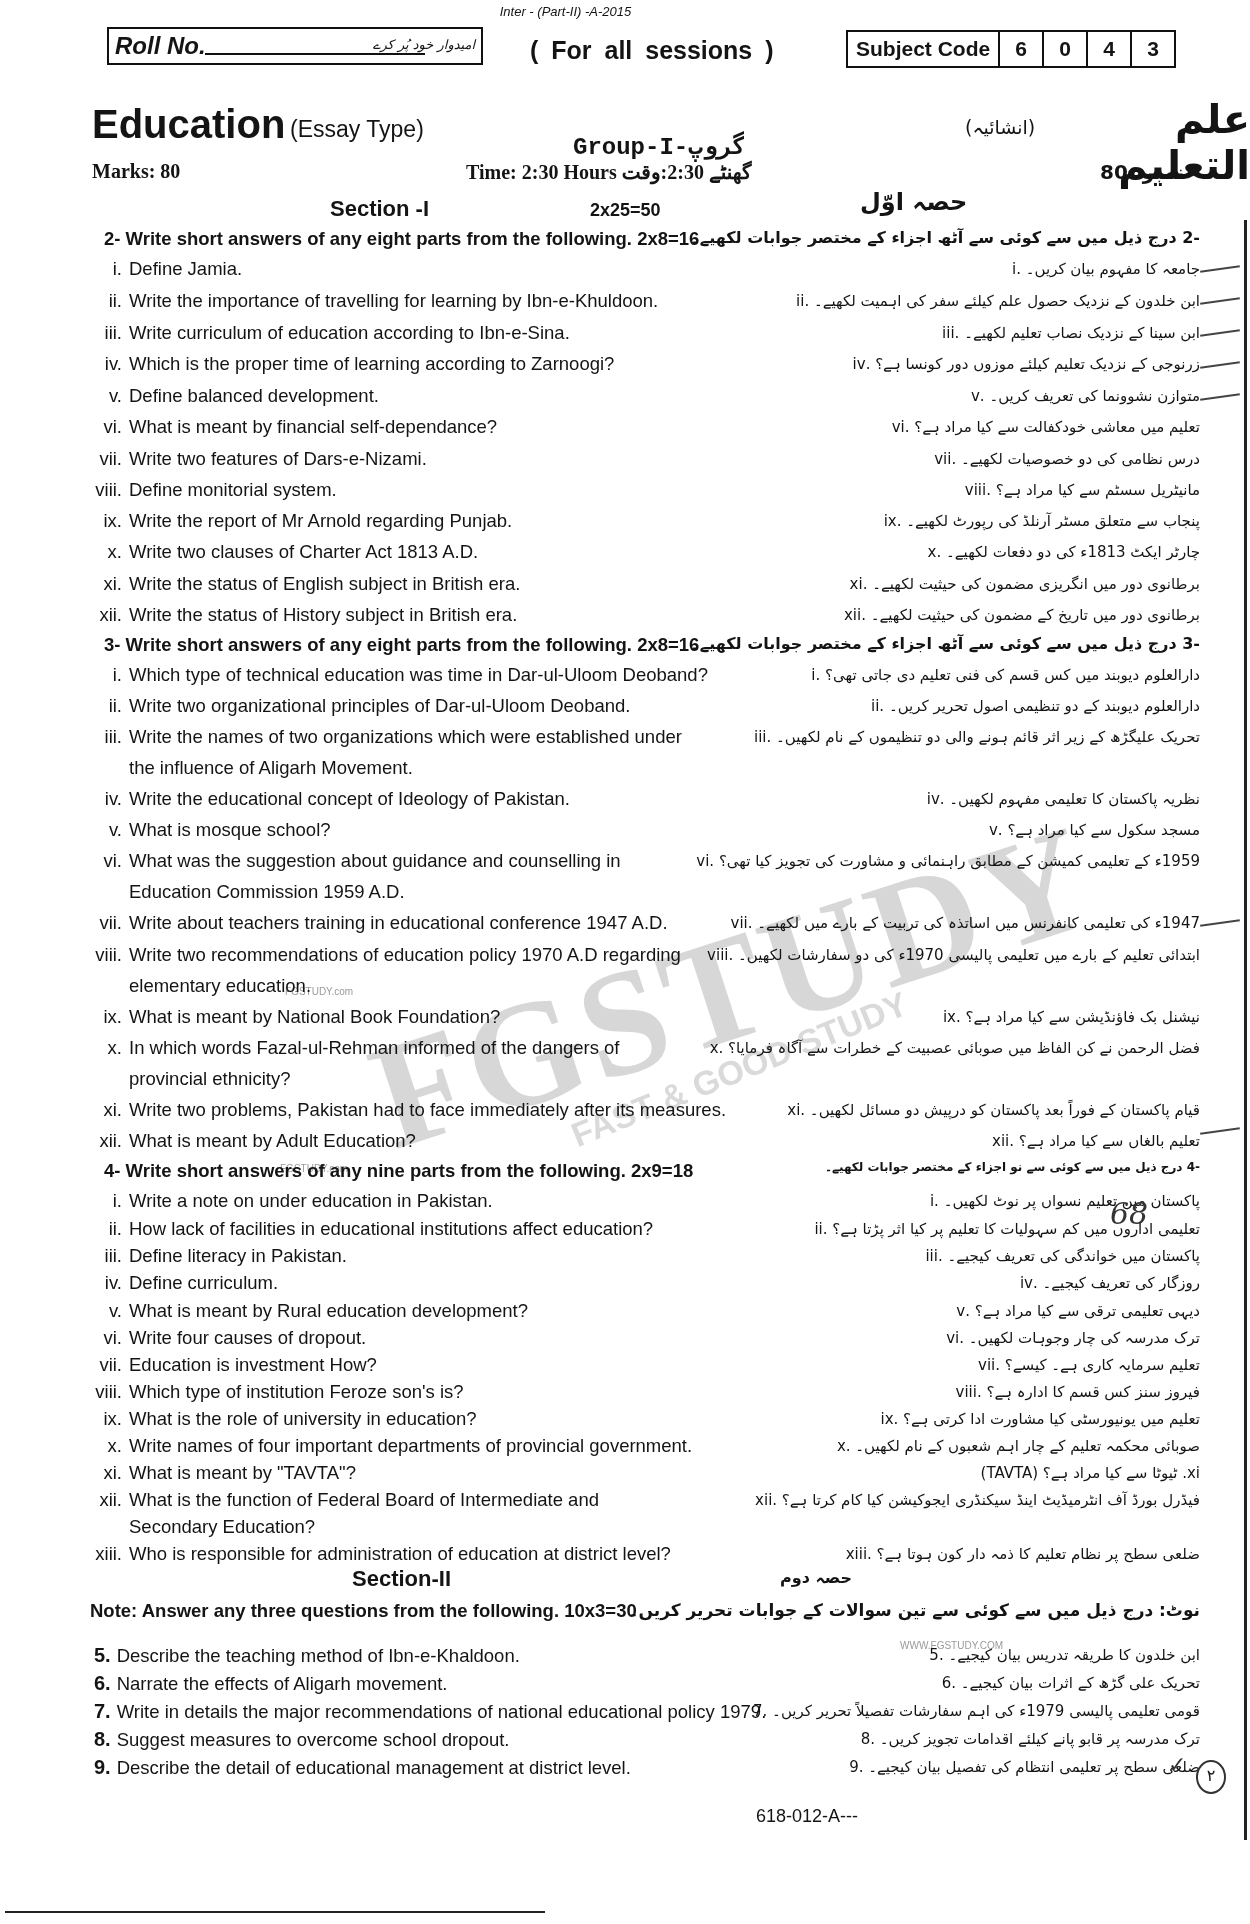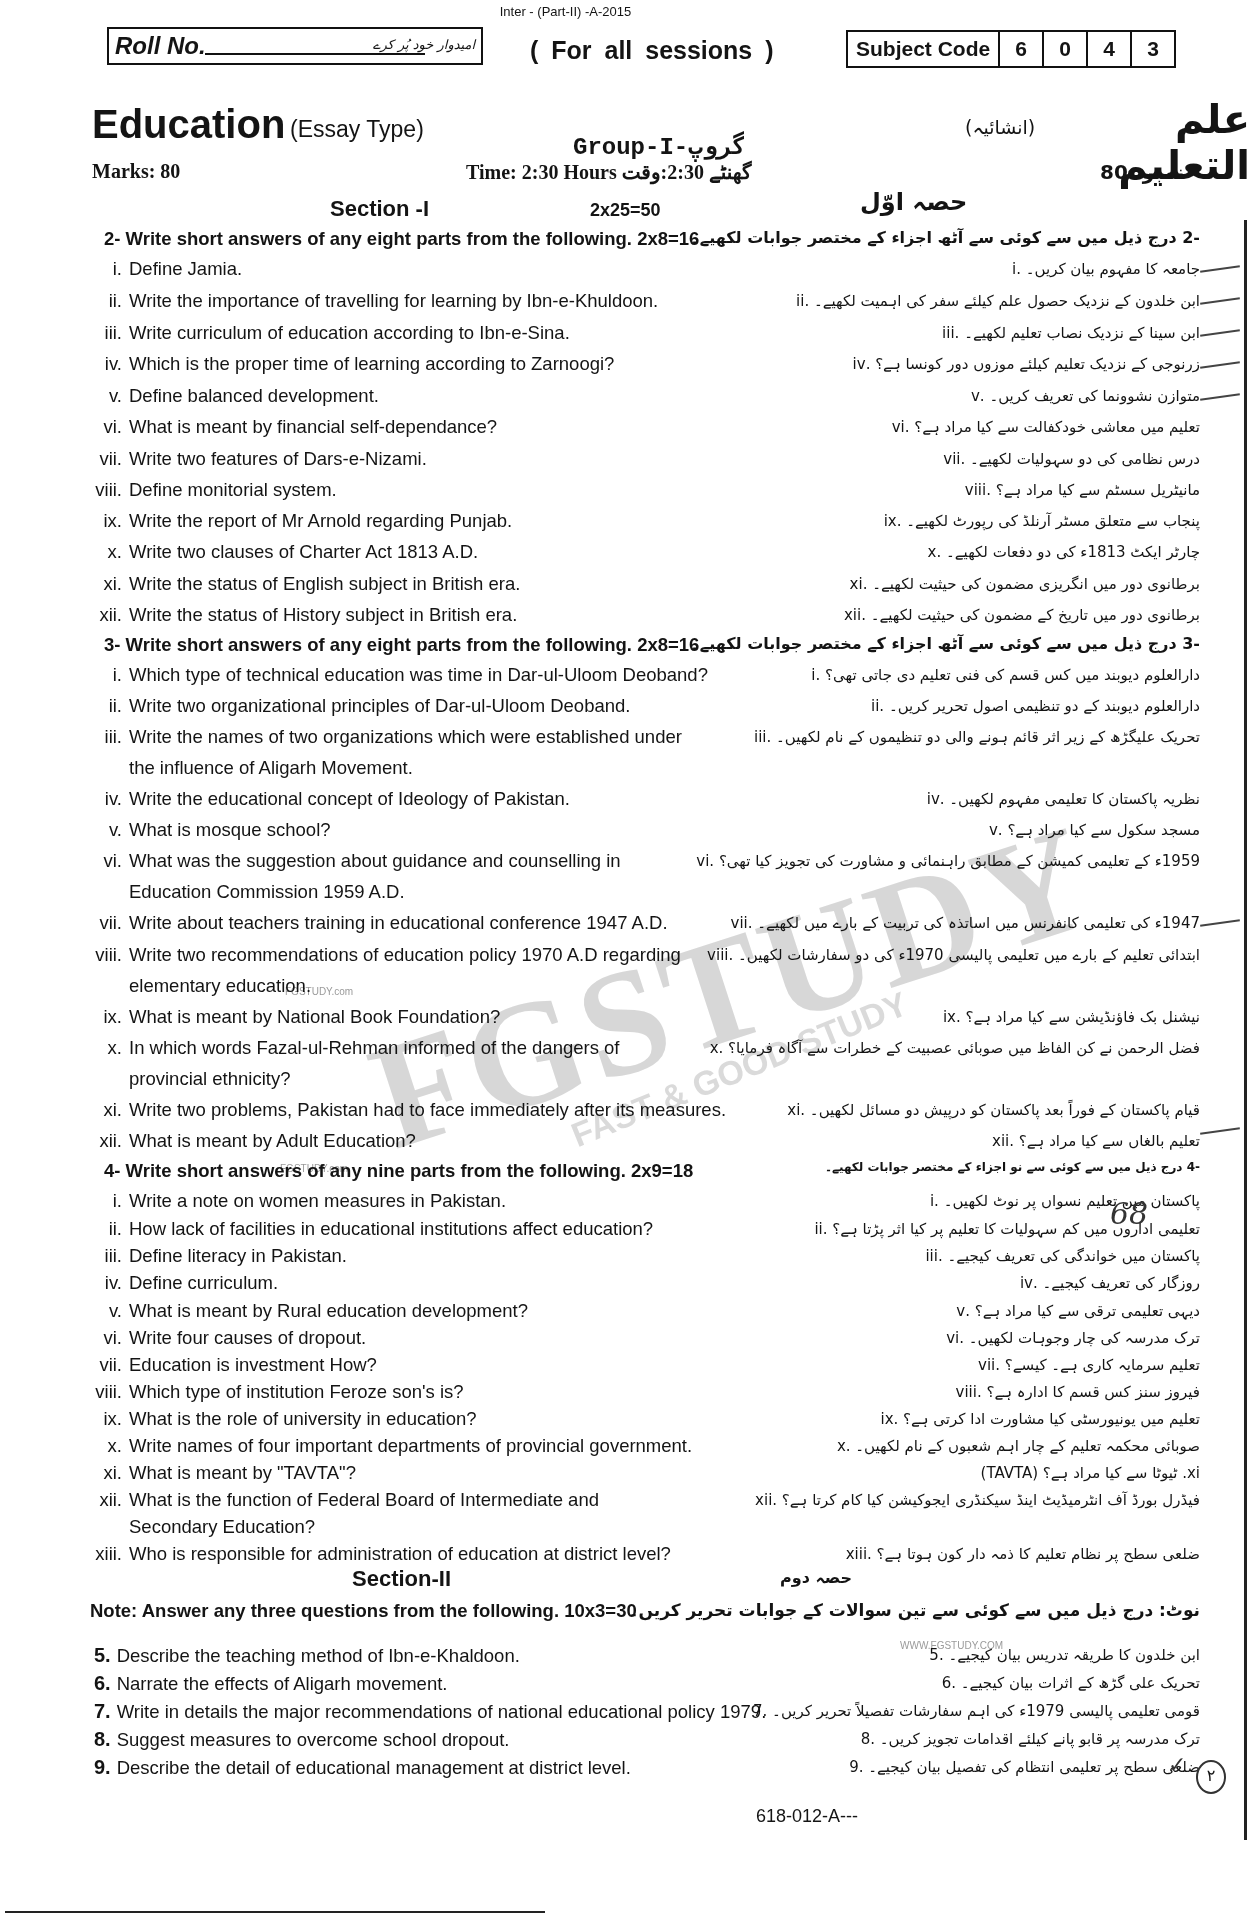--- a/index.html
+++ b/index.html
@@ -7,21 +7,21 @@
   .abs { position: absolute; }
   .serif { font-family: "Liberation Serif", serif; }
   .urdu { font-family: "DejaVu Sans", sans-serif; direction: rtl; unicode-bidi: plaintext; }
 
   
   .roll-box { left: 107px; top: 27px; width: 376px; height: 38px; border: 2px solid #111; box-sizing: border-box; }
   .roll-label { left: 6px; top: 3px; font-size: 24px; font-weight: bold; font-style: italic; }
   .roll-line { left: 96px; top: 24px; width: 220px; border-bottom: 2px solid #111; }
   .roll-urdu { right: 6px; top: 8px; font-size: 13px; font-style: italic; }
 
-  .inter-note { left: 0; width: 1011px; top: 4px; text-align: center; font-size: 13px; padding-left: 120px; box-sizing: border-box; }
+  .inter-note { left: 0; width: 1011px; top: 4px; text-align: center; font-size: 13px; font-style: italic; padding-left: 120px; box-sizing: border-box; }
   .sessions { left: 530px; top: 36px; font-size: 25px; font-weight: bold; word-spacing: 6px; }
 
   .code-table { left: 846px; top: 30px; border-collapse: collapse; }
   .code-table td { border: 2px solid #111; height: 34px; font-size: 21px; font-weight: bold; text-align: center; padding: 0 8px; }
   .code-table td.digit { width: 26px; }
 
   .subject { left: 92px; top: 102px; font-size: 40px; font-weight: bold; }
   .essay { left: 290px; top: 116px; font-size: 23px; }
   .group { left: 573px; top: 132px; font-size: 24px; font-weight: bold; font-family: Liberation Mono, monospace; }
   .urdu-title { left: 1050px; top: 96px; font-size: 40px; font-weight: bold; }
@@ -126,21 +126,21 @@
   <div class="abs part" style="left:88px;top:604px;"><span class="roman">xii.</span><span>Write the status of History subject in British era.</span></div>
 </div>
 
 <div>
   <div class="abs urdu-line urdu" style="top:260px;">جامعہ کا مفہوم بیان کریں۔ .i</div>
   <div class="abs urdu-line urdu" style="top:292px;">ابن خلدون کے نزدیک حصول علم کیلئے سفر کی اہمیت لکھیے۔ .ii</div>
   <div class="abs urdu-line urdu" style="top:324px;">ابن سینا کے نزدیک نصاب تعلیم لکھیے۔ .iii</div>
   <div class="abs urdu-line urdu" style="top:355px;">زرنوجی کے نزدیک تعلیم کیلئے موزوں دور کونسا ہے؟ .iv</div>
   <div class="abs urdu-line urdu" style="top:387px;">متوازن نشوونما کی تعریف کریں۔ .v</div>
   <div class="abs urdu-line urdu" style="top:418px;">تعلیم میں معاشی خودکفالت سے کیا مراد ہے؟ .vi</div>
-  <div class="abs urdu-line urdu" style="top:450px;">درس نظامی کی دو سہولیات لکھیے۔ .vii</div>
+  <div class="abs urdu-line urdu" style="top:450px;">درس نظامی کی دو خصوصیات لکھیے۔ .vii</div>
   <div class="abs urdu-line urdu" style="top:481px;">مانیٹریل سسٹم سے کیا مراد ہے؟ .viii</div>
   <div class="abs urdu-line urdu" style="top:512px;">پنجاب سے متعلق مسٹر آرنلڈ کی رپورٹ لکھیے۔ .ix</div>
   <div class="abs urdu-line urdu" style="top:543px;">چارٹر ایکٹ 1813ء کی دو دفعات لکھیے۔ .x</div>
   <div class="abs urdu-line urdu" style="top:575px;">برطانوی دور میں انگریزی مضمون کی حیثیت لکھیے۔ .xi</div>
   <div class="abs urdu-line urdu" style="top:606px;">برطانوی دور میں تاریخ کے مضمون کی حیثیت لکھیے۔ .xii</div>
 </div>
 
 <div class="abs q-head" style="left:104px;top:634px;">
   <span>3-</span>
   <span>Write short answers of any eight parts from the following. 2x8=16</span>
@@ -181,21 +181,21 @@
   <div class="abs urdu-line urdu" style="top:1132px;">تعلیم بالغاں سے کیا مراد ہے؟ .xii</div>
 </div>
 
 <div class="abs q-head" style="left:104px;top:1160px;">
   <span>4-</span>
   <span>Write short answers of any nine parts from the following. 2x9=18</span>
 </div>
 <div class="abs urdu-line urdu" style="top:1160px;font-weight:bold;font-size:12px;">-4 درج ذیل میں سے کوئی سے نو اجزاء کے مختصر جوابات لکھیے۔</div>
 
 <div>
-  <div class="abs part" style="left:88px;top:1190px;"><span class="roman">i.</span><span>Write a note on women measures in Pakistan.</span></div>
+  <div class="abs part" style="left:88px;top:1190px;"><span class="roman">i.</span><span>Write a note on under education in Pakistan.</span></div>
   <div class="abs part" style="left:88px;top:1218px;"><span class="roman">ii.</span><span>How lack of facilities in educational institutions affect education?</span></div>
   <div class="abs part" style="left:88px;top:1245px;"><span class="roman">iii.</span><span>Define literacy in Pakistan.</span></div>
   <div class="abs part" style="left:88px;top:1272px;"><span class="roman">iv.</span><span>Define curriculum.</span></div>
   <div class="abs part" style="left:88px;top:1300px;"><span class="roman">v.</span><span>What is meant by Rural education development?</span></div>
   <div class="abs part" style="left:88px;top:1327px;"><span class="roman">vi.</span><span>Write four causes of dropout.</span></div>
   <div class="abs part" style="left:88px;top:1354px;"><span class="roman">vii.</span><span>Education is investment How?</span></div>
   <div class="abs part" style="left:88px;top:1381px;"><span class="roman">viii.</span><span>Which type of institution Feroze son's is?</span></div>
   <div class="abs part" style="left:88px;top:1408px;"><span class="roman">ix.</span><span>What is the role of university in education?</span></div>
   <div class="abs part" style="left:88px;top:1435px;"><span class="roman">x.</span><span>Write names of four important departments of provincial government.</span></div>
   <div class="abs part" style="left:88px;top:1462px;"><span class="roman">xi.</span><span>What is meant by "TAVTA"?</span></div>

